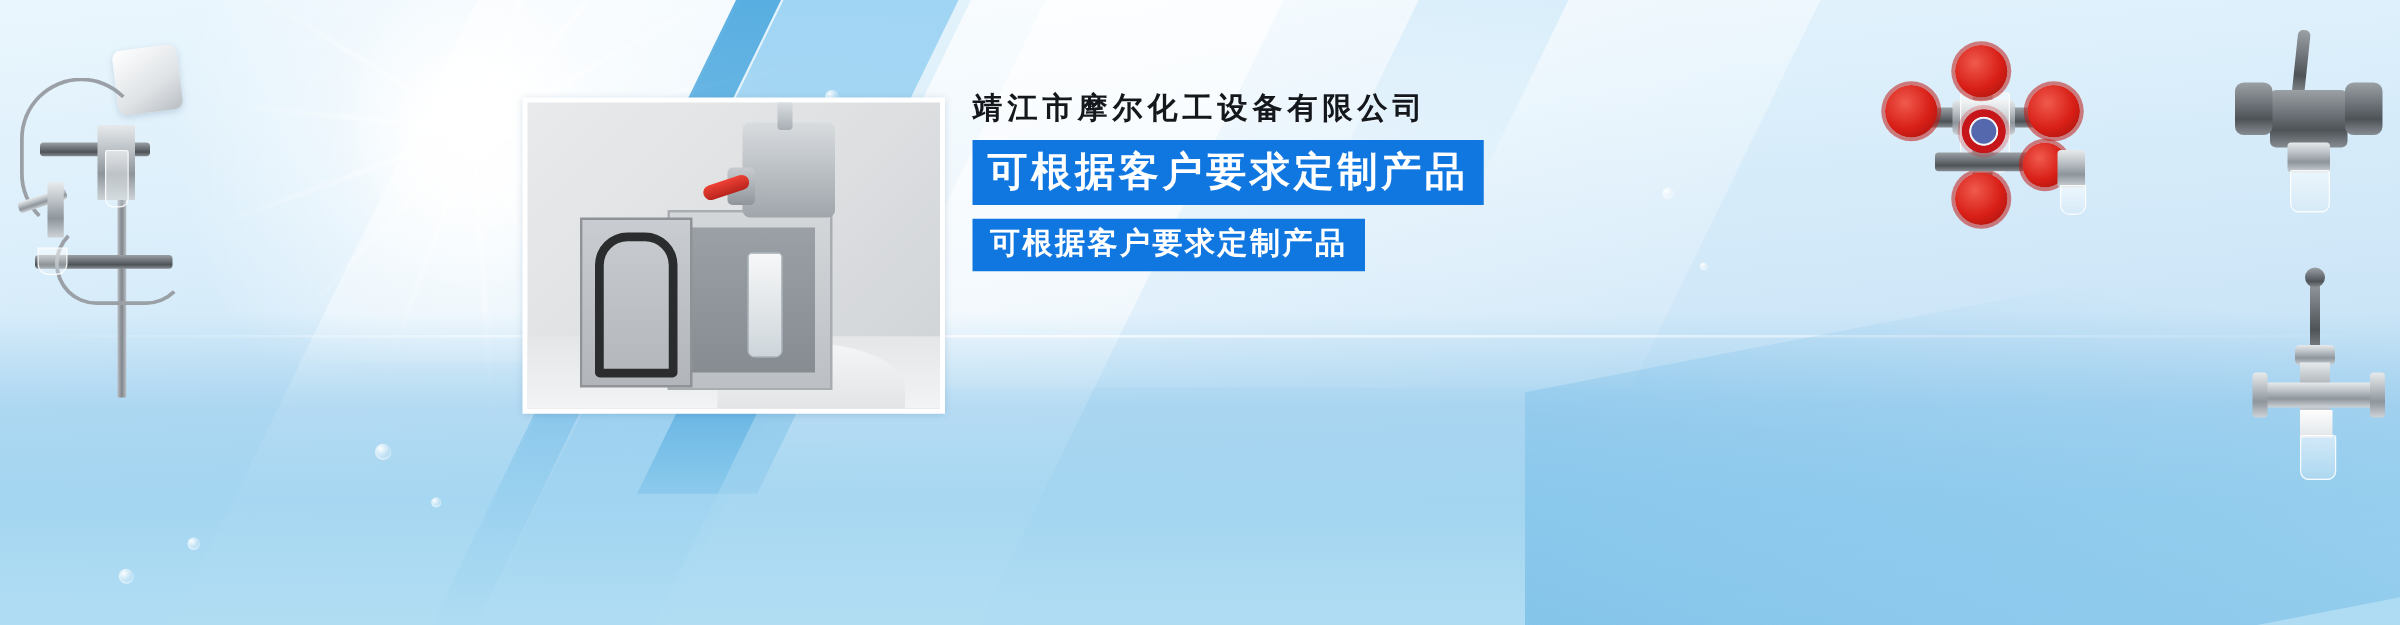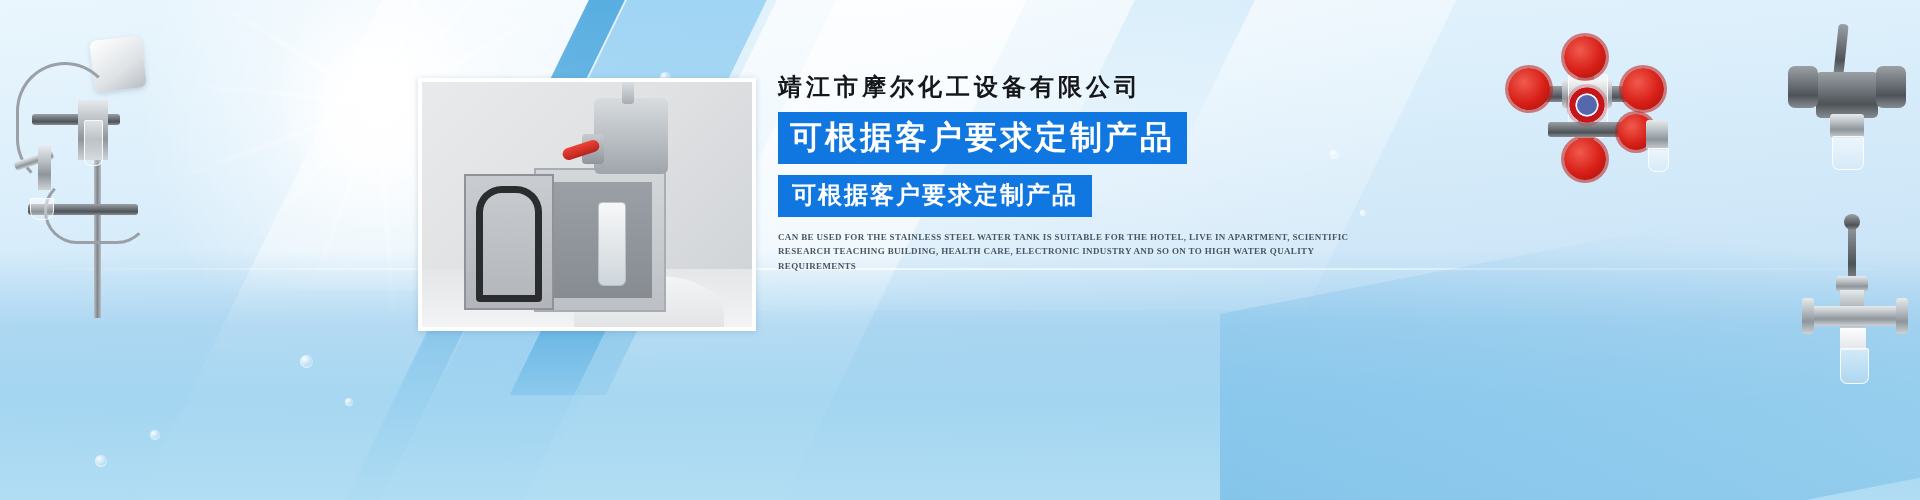--- a/index.html
+++ b/index.html
@@ -251,17 +251,16 @@
     <div class="metal" style="position:absolute;left:2px;top:70px;width:12px;height:36px;border-radius:3px;"></div>
     <div class="metal" style="position:absolute;left:96px;top:70px;width:12px;height:36px;border-radius:3px;"></div>
     <div class="metal" style="position:absolute;left:40px;top:100px;width:26px;height:22px;background:linear-gradient(180deg,#fdfdfd,#e2e6e9);"></div>
     <div class="glassjar" style="position:absolute;left:40px;top:120px;width:27px;height:34px;"></div>
   </div>
 
   <div class="copy">
     <div class="company">靖江市摩尔化工设备有限公司</div>
     <div><span class="hl-blue">可根据客户要求定制产品</span></div>
     <div><span class="hl-blue2">可根据客户要求定制产品</span></div>
-    <div class="eng">CAN BE USED FOR THE STAINLESS STEEL WATER TANK IS SUITABLE FOR THE HOTEL, LIVE IN APARTMENT, SCIENTIFIC RESEARCH TEACHING BUILDING, HEALTH CARE, ELECTRONIC INDUSTRY AND SO ON TO HIGH WATER QUALITY REQUIREMENTS</div>
   </div>
 
 
 </div>
 
 </body></html>

